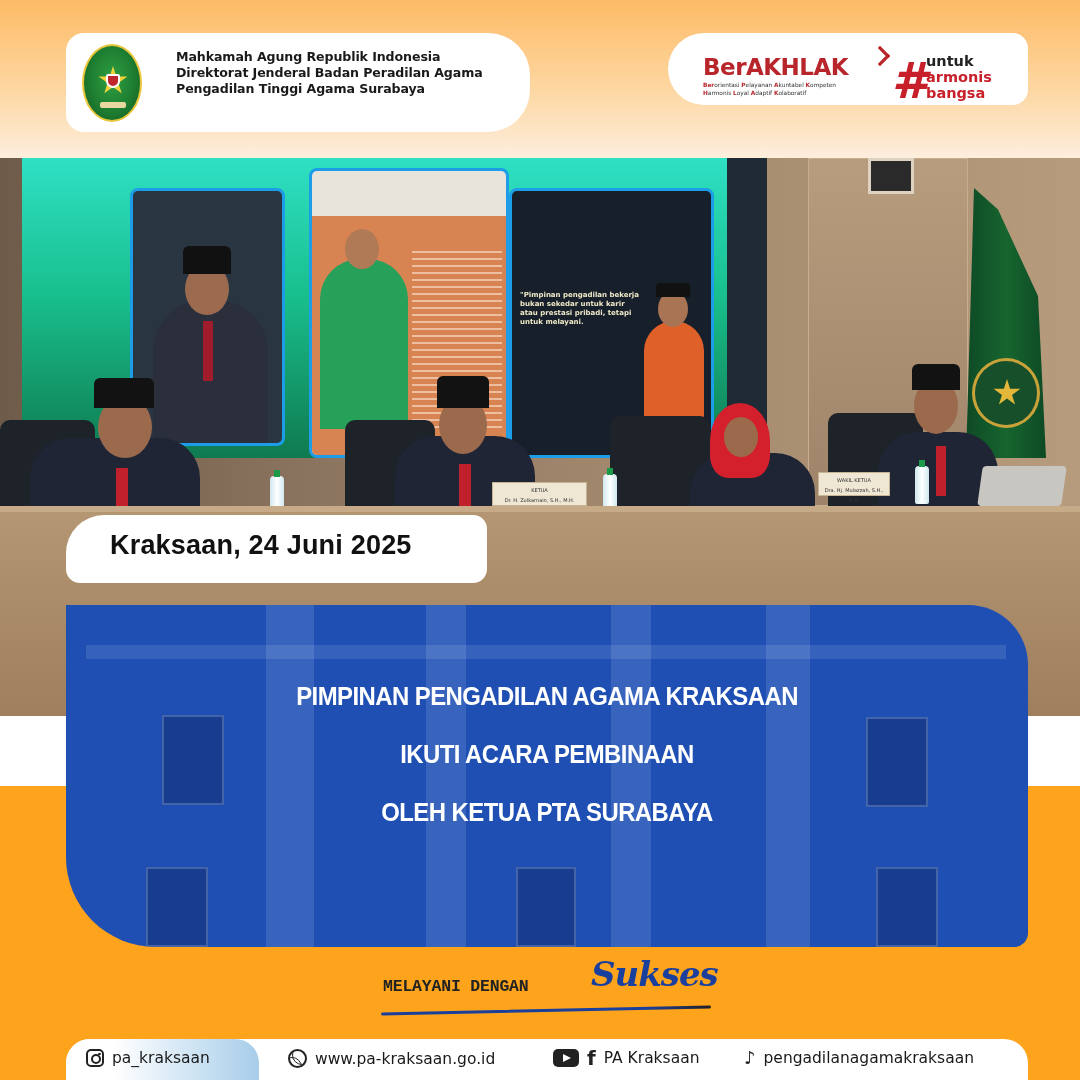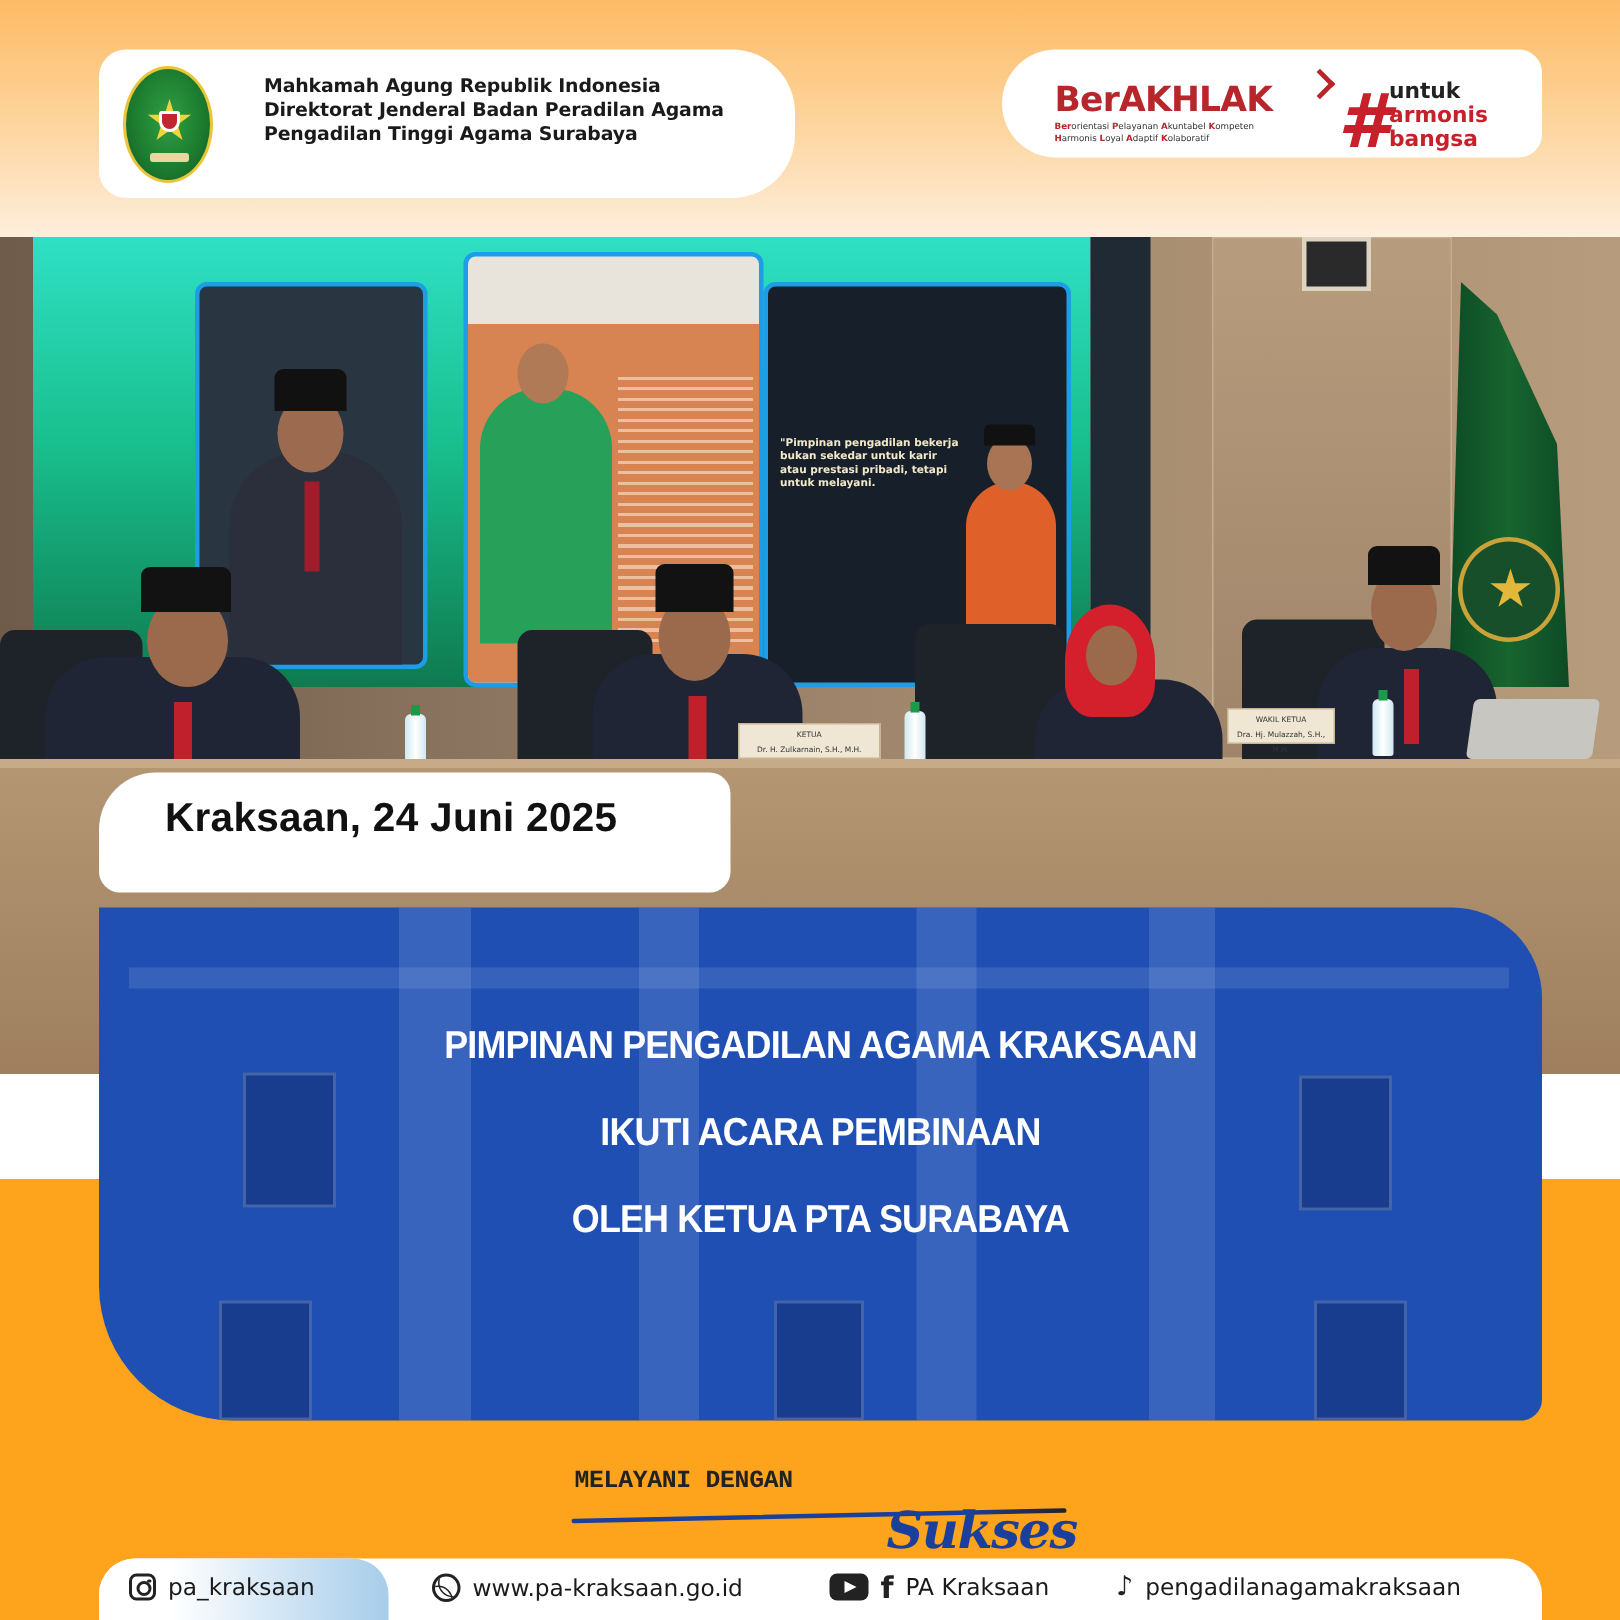--- a/index.html
+++ b/index.html
@@ -96,21 +96,21 @@
   .person .cap { position: absolute; background: #121212; border-radius: 6px 6px 0 0; }
   .person .tie { position: absolute; background: #c0202c; }
   .person .hijab { position: absolute; background: #d3202c; border-radius: 50% 50% 30% 30%; }
   .nameplate { position: absolute; height: 24px; background: #efe7d4; border: 1px solid #c5b592; font-size: 5px; color: #333; text-align: center; line-height: 10px; padding-top: 2px; }
   .bottle { position: absolute; width: 14px; height: 38px; background: linear-gradient(90deg, #cfe8f0, #ffffff, #cfe8f0); border-radius: 4px 4px 2px 2px; }
   .bottle::before { content: ""; position: absolute; left: 4px; top: -6px; width: 6px; height: 7px; background: #1b9a4a; }
   .laptop { position: absolute; left: 980px; top: 308px; width: 84px; height: 40px; background: #c8c6c1; border-radius: 4px; transform: skewX(-8deg); }
 
   
   .date-pill {
-    position: absolute; left: 66px; top: 515px; width: 421px; height: 80px;
+    position: absolute; left: 66px; top: 515px; width: 421px; height: 68px;
     background: #ffffff; border-radius: 38px 14px 14px 14px;
   }
   .date-text { position: absolute; left: 44px; top: 15px; font-family: "Liberation Sans", sans-serif; font-weight: bold; font-size: 27px; color: #111111; white-space: nowrap; letter-spacing: 0.2px; }
 
   
   .white-band { position: absolute; left: 0; top: 716px; width: 1080px; height: 70px; background: #ffffff; }
   .orange-band { position: absolute; left: 0; top: 786px; width: 1080px; height: 294px; background: #fda31c; }
 
   
   .headline-card {
@@ -120,21 +120,21 @@
   }
   .headline-card .bldg { position: absolute; background: rgba(160,190,235,0.18); }
   .headline-card .win { position: absolute; background: rgba(15,40,100,0.45); border: 2px solid rgba(200,220,250,0.25); }
   .headline-card .col { position: absolute; background: rgba(190,210,245,0.16); }
   .headline-lines { position: absolute; left: 0; top: 62px; width: 100%; text-align: center; }
   .headline-line { font-family: "Liberation Sans", sans-serif; font-weight: bold; font-size: 26px; color: #ffffff; line-height: 58px; letter-spacing: -0.6px; transform: scaleX(0.92); }
 
   
   .slogan { position: absolute; left: 383px; top: 976px; }
   .slogan .plain { font-family: Liberation Mono, monospace; font-weight: bold; font-size: 16.5px; color: #222222; letter-spacing: -0.2px; }
-  .slogan .script { position: absolute; left: 208px; top: -22px; font-family: "DejaVu Serif", serif; font-style: italic; font-weight: bold; font-size: 34px; color: #1a3f9c; letter-spacing: -1px; white-space: nowrap; margin-top: 47px; }
+  .slogan .script { position: absolute; left: 208px; top: -22px; font-family: "DejaVu Serif", serif; font-style: italic; font-weight: bold; font-size: 34px; color: #1a3f9c; letter-spacing: -1px; white-space: nowrap; }
   .slogan .underline { position: absolute; left: -2px; top: 33px; width: 330px; height: 3px; background: linear-gradient(90deg, #1a3f9c 0%, #1a3f9c 80%, #222 100%); border-radius: 2px; transform: rotate(-1.2deg); }
 
   
   .footer-bar {
     position: absolute; left: 66px; top: 1039px; width: 962px; height: 48px;
     background: #ffffff; border-radius: 24px 24px 0 0;
   }
   .footer-ig-bg { position: absolute; left: 0; top: 0; width: 193px; height: 48px; border-radius: 24px 24px 0 0; background: linear-gradient(90deg, #ffffff 25%, #a7cdea 100%); }
   .footer-item { position: absolute; top: 10px; display: flex; align-items: center; gap: 8px; font-family: "DejaVu Sans", sans-serif; font-size: 15.5px; color: #1a1a1a; white-space: nowrap; }
   .ico { display: inline-block; position: relative; }

